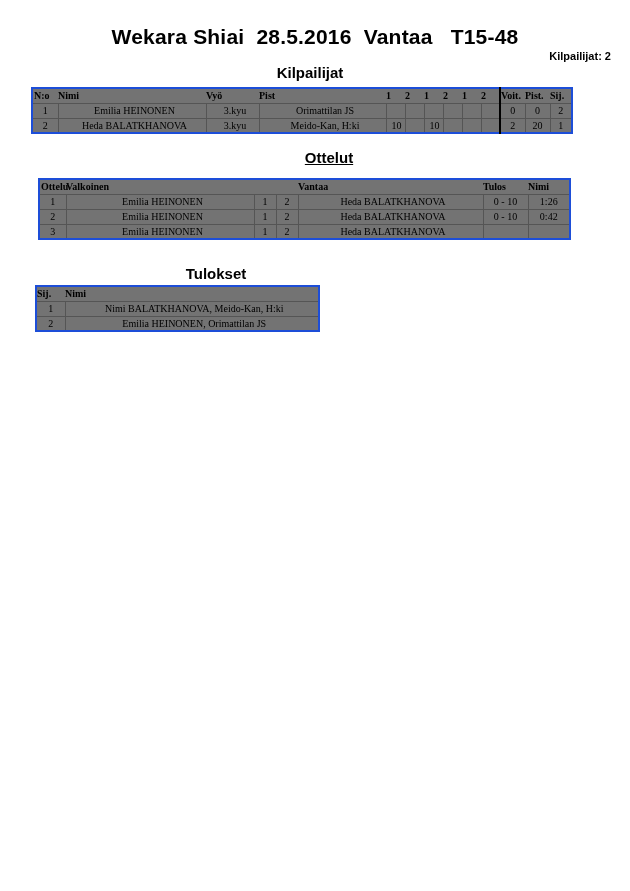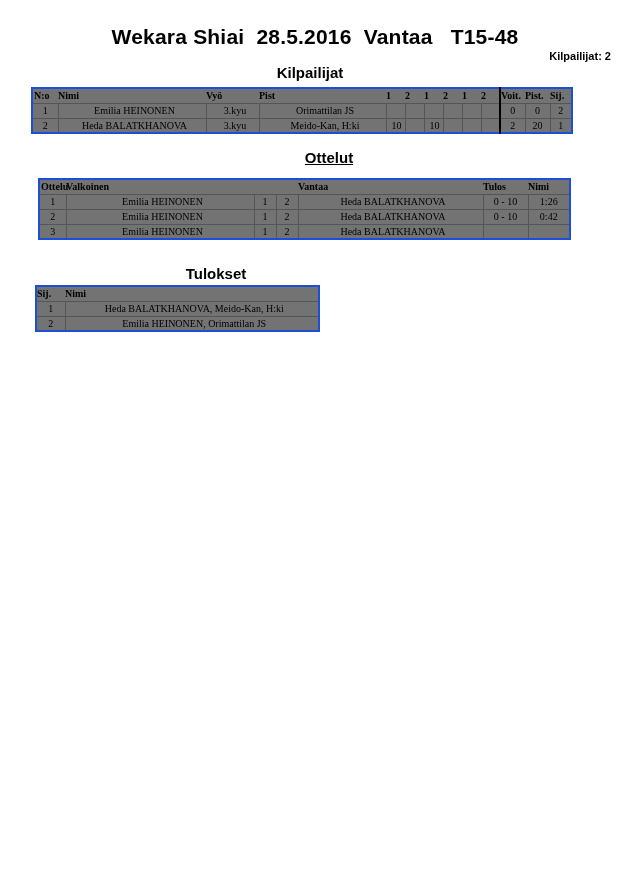--- a/index.html
+++ b/index.html
@@ -181,21 +181,21 @@
       <col style="width:29px">
         <col style="width:254px">
     </colgroup>
     <tbody>
         <tr>
       <th>Sij.</th>
       <th>Nimi</th>
     </tr>
     <tr>
       <td>1</td>
-      <td class="al">Heda BALATKHANOVA, Meido-Kan, H:ki</td>
+      <td class="al">Nimi BALATKHANOVA, Meido-Kan, H:ki</td>
     </tr>
     <tr>
       <td>2</td>
       <td class="al">Emilia HEINONEN, Orimattilan JS</td>
     </tr>
   </tbody>
     </table>
 
 </div>
 

